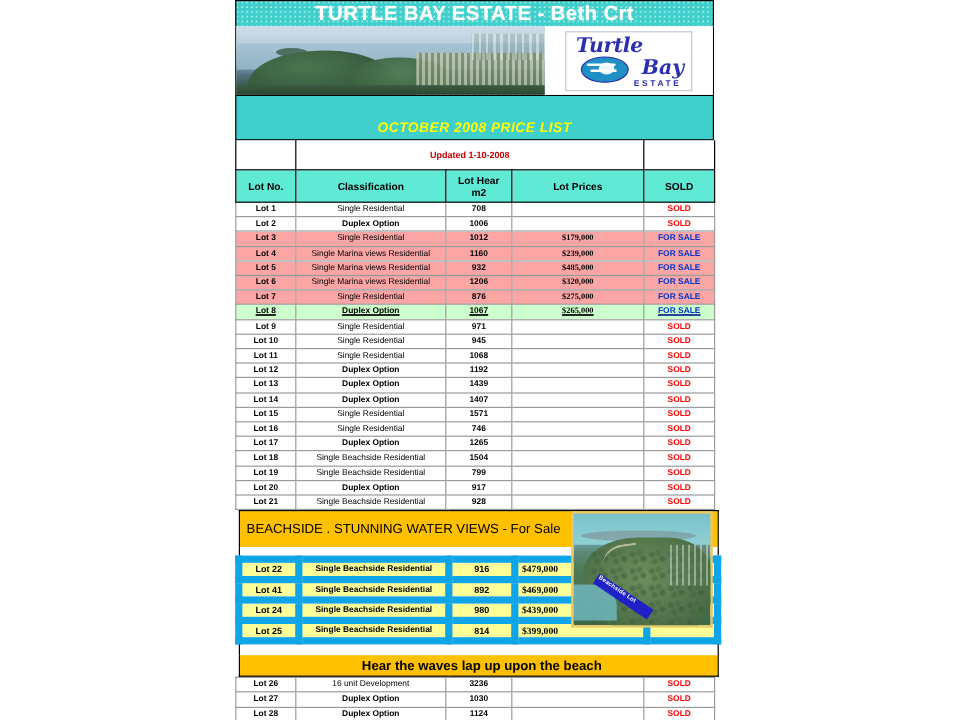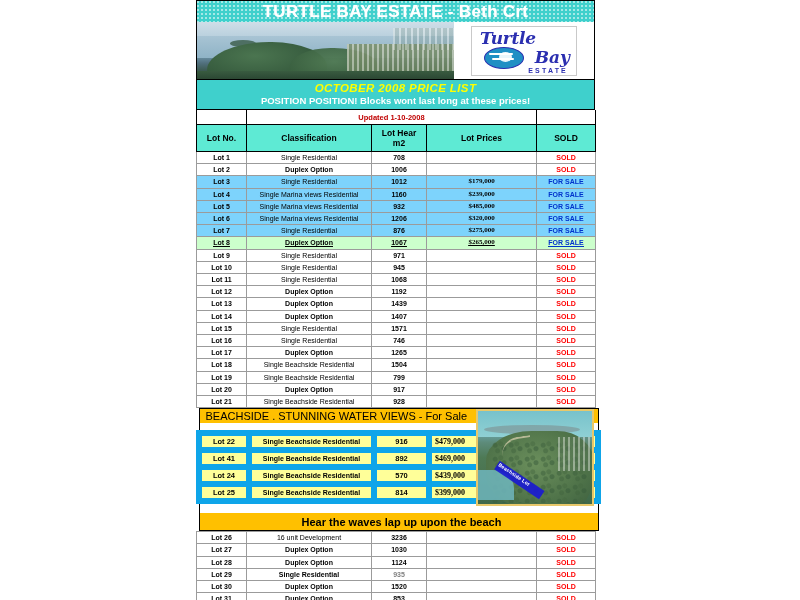--- a/index.html
+++ b/index.html
@@ -90,20 +90,21 @@
   
   .price-banner{
     background:#3fd0cc;
     border-left:1px solid #000;border-right:1px solid #000;
     border-top:1px solid #000;border-bottom:1px solid #000;
     box-sizing:border-box;padding:2px 0 3px 0;text-align:center;
   }
   .price-banner .l1{
     color:#ffff00;font-size:11.5px;font-weight:bold;font-style:italic;
     letter-spacing:.4px;
+    margin-top:19px;
   }
   .price-banner .l2{
     color:#ffffff;font-size:9.5px;font-weight:bold;margin-top:1px;
   }
   
   table.lots{
     border-collapse:collapse;width:399px;table-layout:fixed;
     box-sizing:border-box;
   }
   table.lots td{
@@ -113,52 +114,52 @@
   }
   col.c1{width:50px;}
   col.c2{width:125px;}
   col.c3{width:55px;}
   col.c4{width:110px;}
   col.c5{width:59px;}
 
   tr.updated td{
     border-left:1px solid #000;border-right:1px solid #000;border-top:none;
     border-bottom:1px solid #000;
-    color:#c00000;font-size:7.5px;font-weight:bold;height:14px;background:#fff;
+    color:#c00000;font-size:7.5px;font-weight:bold;height:24px;background:#fff;
   }
   tr.updated td.edge{border-bottom:1px solid #000;}
   tr.hdr td{
     background:#5eead4;border:1px solid #000;font-weight:bold;font-size:8.5px;
     height:26px;color:#000;vertical-align:middle;
   }
   .hdr .sub{display:block;font-size:8.5px;}
   tr.row td{height:11.2px;line-height:11.2px;}
   td.lotno{font-weight:bold;font-size:7.5px;}
   td.cls{font-size:6.5px;}
   td.cls.b{font-weight:bold;font-size:7px;}
   td.area{font-weight:bold;font-size:7.5px;}
   td.price{font-weight:bold;font-size:8px;font-family:"Liberation Serif",serif;}
   td.status{font-weight:bold;font-size:7.5px;}
   .s-sold{color:#ff0000;}
   .s-forsale{color:#0033cc;}
   .bg-white{background:#ffffff;}
-  .bg-cyan{background:#7dd3fc;}
+  .bg-cyan{background:#fca5a5;}
   .bg-green{background:#ccffcc;text-decoration:underline;}
   .grey-txt{color:#808080;}
 
   
   .beach-wrap{position:relative;width:399px;box-sizing:border-box;}
   .beach-wrap table{border-collapse:collapse;width:399px;table-layout:fixed;}
   .beach-wrap table td{border:6px solid #0ea5e9;font-size:7px;padding:0;height:11px;
     text-align:center;overflow:hidden;white-space:nowrap;}
   tr.beach-title td{
     background:#ffc000;border-left:1px solid #000;border-right:1px solid #000;
     border-top:1px solid #000;border-bottom:none;
     text-align:left;font-size:11px;font-weight:normal;color:#000;
-    height:14px;padding-left:6px;
+    height:30px;padding-left:6px;
   }
   tr.beach-gap td{background:#ffffff;border-left:1px solid #000;border-right:1px solid #000;
     border-top:none;border-bottom:none;height:7px;}
   tr.beach-row td{background:#ffff99;}
   tr.beach-row td.lotno{font-weight:bold;font-size:7.5px;}
   tr.beach-row td.cls{font-weight:bold;font-size:7px;}
   tr.beach-row td.area{font-weight:bold;font-size:7.5px;}
   tr.beach-row td.price{font-weight:bold;font-size:8px;text-align:left;padding-left:3px;
     font-family:"Liberation Serif",serif;}
   tr.beach-gap2 td{background:#ffffff;border-left:1px solid #000;border-right:1px solid #000;
@@ -229,21 +230,20 @@
             <span class="w2"></span>
         </span>
         <span class="logo-bay">Bay</span>
         <span class="logo-estate">ESTATE</span>
       </div>
     </div>
   </div>
 
   <div class="price-banner">
     <div class="l1">OCTOBER 2008  PRICE LIST</div>
-    <div class="l2">POSITION POSITION!  Blocks wont last long at these prices!</div>
   </div>
 
   <table class="lots">
     <colgroup>
         <col class="c1">
         <col class="c2">
         <col class="c3">
         <col class="c4">
         <col class="c5">
       </colgroup>
@@ -443,21 +443,21 @@
           <tr class="beach-row">
             <td class="lotno">Lot 41</td>
             <td class="cls">Single Beachside Residential</td>
             <td class="area">892</td>
             <td class="price">$469,000</td>
             <td></td>
           </tr>
           <tr class="beach-row">
             <td class="lotno">Lot 24</td>
             <td class="cls">Single Beachside Residential</td>
-            <td class="area">570</td>
+            <td class="area">980</td>
             <td class="price">$439,000</td>
             <td></td>
           </tr>
           <tr class="beach-row">
             <td class="lotno">Lot 25</td>
             <td class="cls">Single Beachside Residential</td>
             <td class="area">814</td>
             <td class="price">$399,000</td>
             <td></td>
           </tr>

